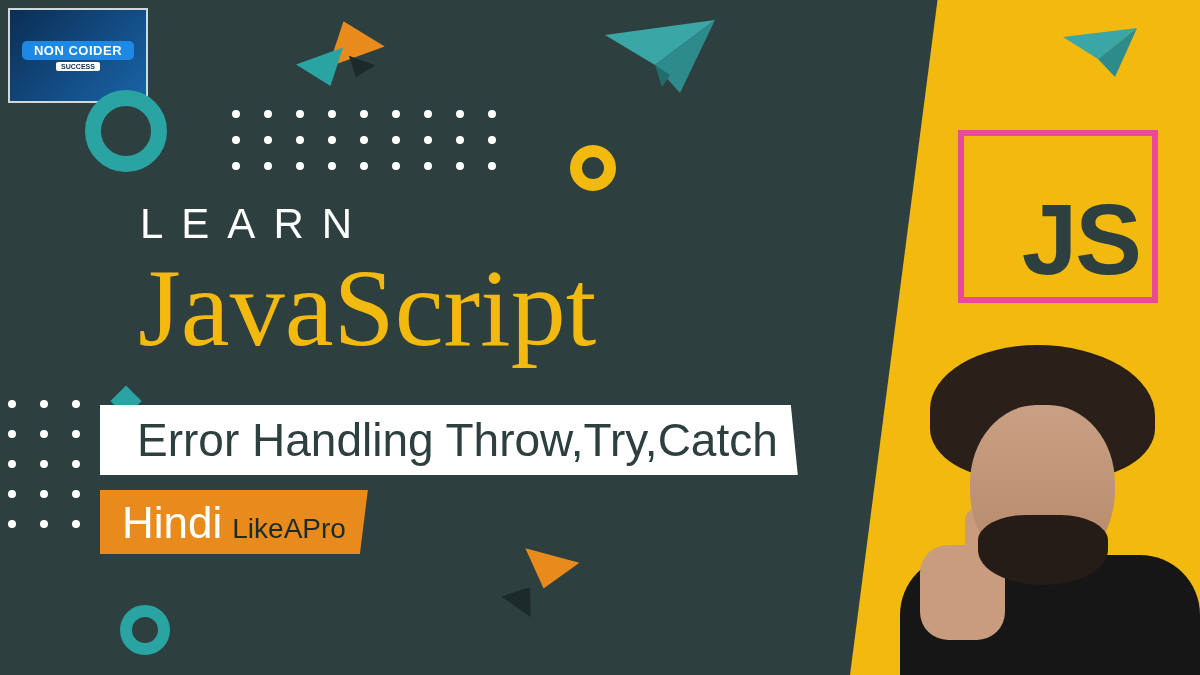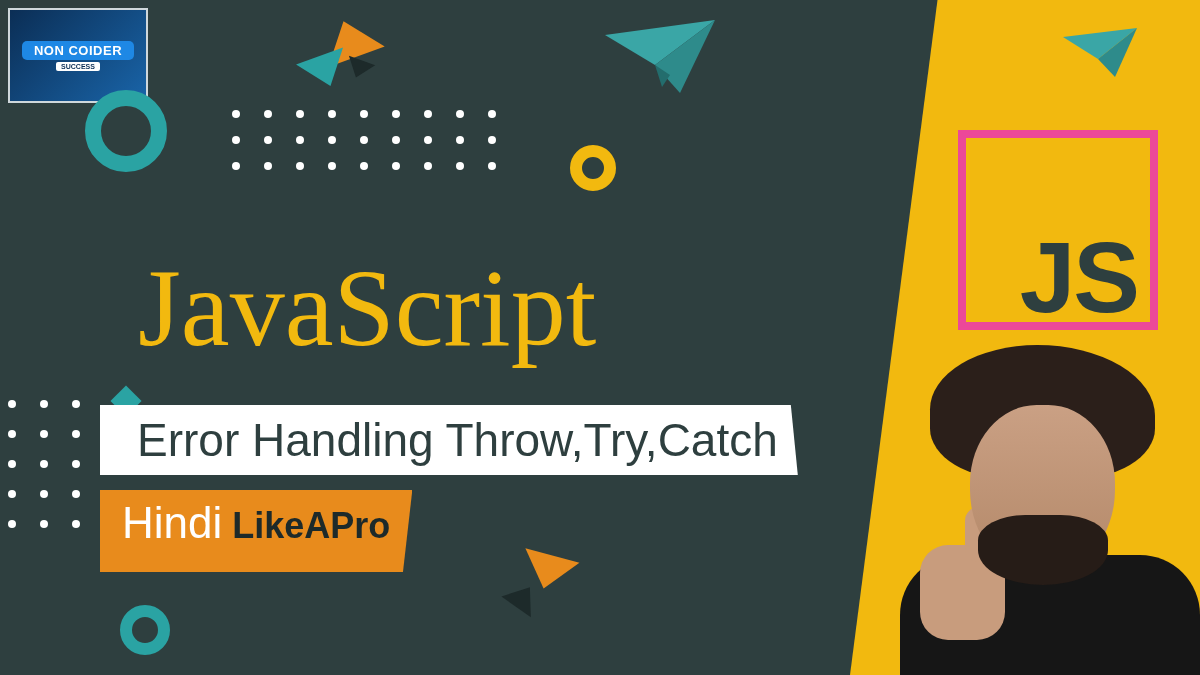--- a/index.html
+++ b/index.html
@@ -229,48 +229,48 @@
     padding: 8px 20px 8px 37px;
     font-weight: 400;
     clip-path: polygon(0 0, 99% 0, 100% 100%, 0 100%);
   }
   
   .lang-badge {
     position: absolute;
     top: 490px;
     left: 100px;
     background: #e88b1c;
-    padding: 8px 22px 24px 22px;
+    padding: 8px 22px 6px 22px;
     display: flex;
     align-items: baseline;
     gap: 10px;
     clip-path: polygon(0 0, 100% 0, 97% 100%, 0 100%);
   }
   .lang-big {
     color: #fff;
     font-size: 44px;
     font-weight: 400;
   }
   .lang-small {
     color: #1d2a2a;
-    font-size: 36px;
-    font-weight: 700;
+    font-size: 28px;
+    font-weight: 400;
   }
   
   .js-box {
     position: absolute;
     top: 130px;
     right: 42px;
     width: 200px;
-    height: 200px;
-    border: 8px solid #ec4899;
+    height: 173px;
+    border: 6px solid #ec4899;
     display: flex;
     align-items: flex-end;
     justify-content: flex-end;
-    padding: 0 12px;
+    padding: 13px 12px;
   }
   .js-text {
     color: #2e3f3f;
     font-size: 100px;
     font-weight: 800;
     line-height: 0.9;
     letter-spacing: -2px;
   }
   
   .person {
@@ -415,20 +415,21 @@
     <span></span>
       <span></span>
       <span></span>
     <span></span>
       <span></span>
       <span></span>
   </div>
 
   <div class="diamond"></div>
 
+  <div class="learn">LEARN</div>
   <div class="javascript">JavaScript</div>
 
   <div class="subtitle-banner">Error Handling Throw,Try,Catch</div>
 
   <div class="lang-badge">
     <span class="lang-big">Hindi</span>
     <span class="lang-small">LikeAPro</span>
   </div>
 
   <div class="tri-group-bot">

